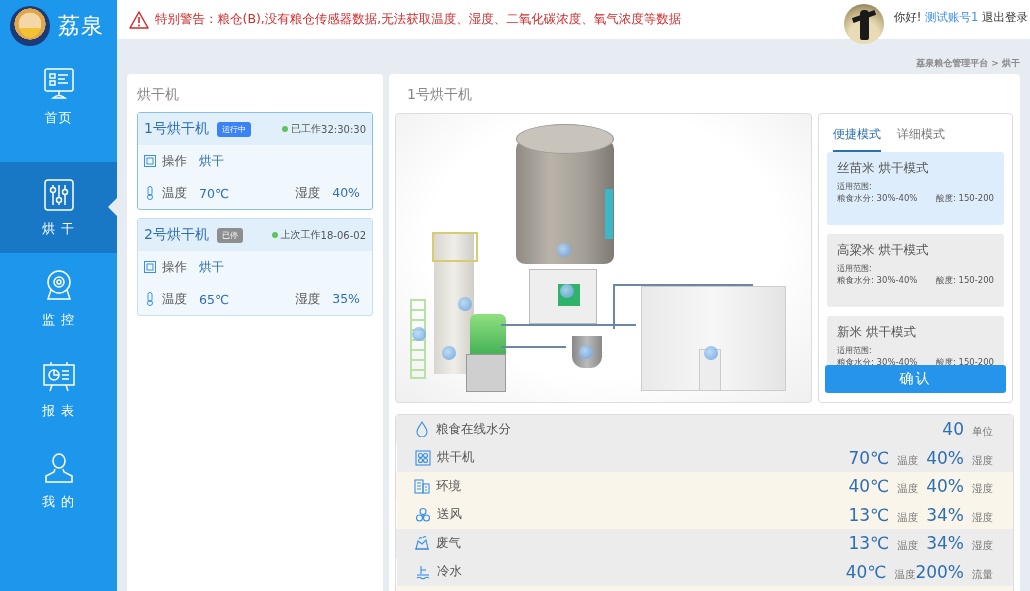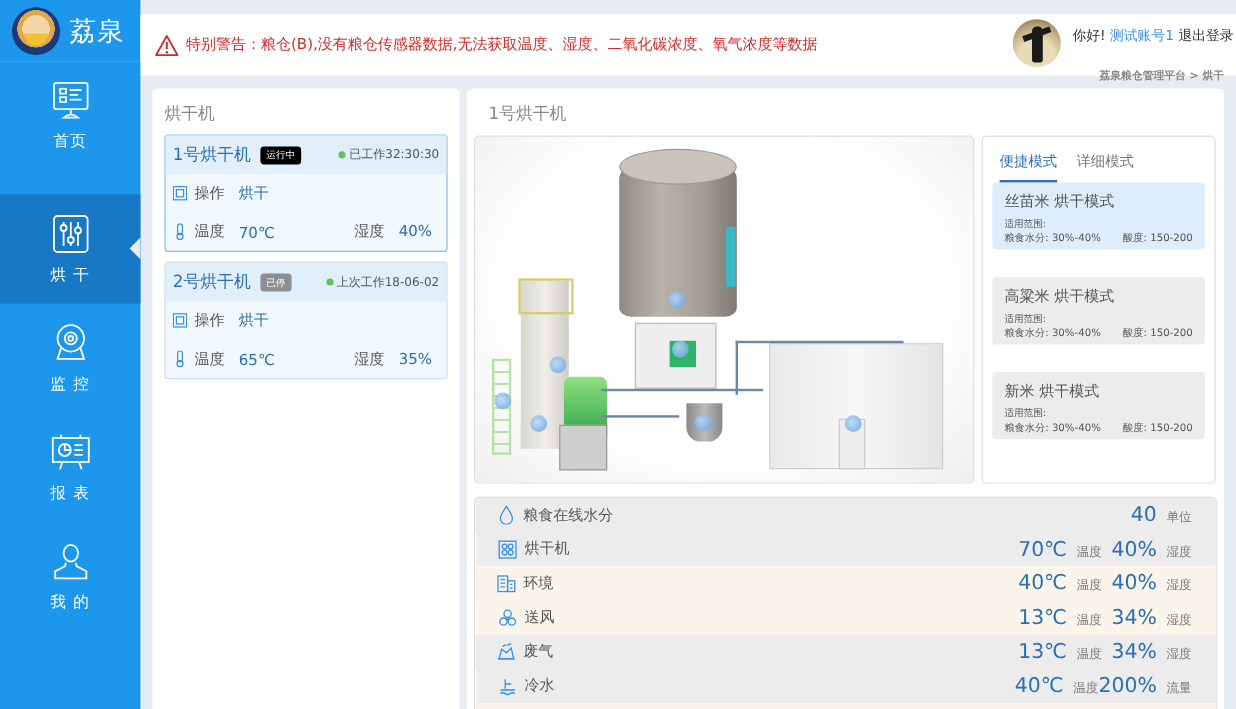--- a/index.html
+++ b/index.html
@@ -4,21 +4,21 @@
 <style>
   * { box-sizing: border-box; margin: 0; padding: 0; }
   html, body { width: 1030px; height: 591px; overflow: hidden; background: #e6ecf2; font-family: "DejaVu Sans", "Liberation Sans", sans-serif; }
   .app { position: relative; width: 1030px; height: 591px; }
 
   
   .logo-box { position: absolute; left: 0; top: 0; width: 117px; height: 51px; background: #1d97ec; display: flex; align-items: center; padding-left: 10px; }
   .logo-mascot { width: 40px; height: 40px; border-radius: 50%; background: radial-gradient(circle at 50% 45%, #f5d6a6 0 38%, #e0a64a 39% 52%, #1b3a7a 53% 100%); position: relative; }
   .logo-mascot::after { content: ""; position: absolute; left: 10px; top: 22px; width: 20px; height: 10px; background: #f2c233; border-radius: 0 0 10px 10px; }
   .logo-text { color: #fff; font-size: 22px; margin-left: 8px; letter-spacing: 1px; }
-  .topbar { position: absolute; left: 117px; top: 0; width: 913px; height: 51px; background: #fff; display: flex; align-items: center; margin-top: 12px; }
+  .topbar { position: absolute; left: 117px; top: 0; width: 913px; height: 39px; background: #fff; display: flex; align-items: center; }
   .warn-icon { margin-left: 12px; width: 20px; height: 18px; }
   .warn-text { color: #d12b2b; font-size: 12.5px; margin-left: 6px; }
   .user-area { position: absolute; right: 0; top: 4px; display: flex; align-items: flex-start; }
   .avatar { width: 40px; height: 40px; border-radius: 50%; background: radial-gradient(circle at 50% 80%, #e8dbb5 0 40%, #b9a67a 70%, #6d6040 100%); position: relative; overflow: hidden; margin-right: 10px; }
   .avatar .fig { position: absolute; left: 16px; top: 6px; width: 9px; height: 30px; background: #1a1a1a; border-radius: 4px 4px 2px 2px; }
   .avatar .fig::before { content:""; position:absolute; left:-8px; top:4px; width:24px; height:5px; background:#1a1a1a; transform: rotate(-20deg); }
   .greet { font-size: 11.5px; color: #333; margin-top: 6px; margin-right: 2px; }
   .greet .uname { color: #3a8ee6; }
 
   
@@ -33,21 +33,21 @@
   .breadcrumb { position: absolute; right: 10px; top: 57px; font-size: 9px; color: #888; font-weight: bold; }
 
   
   .left-panel { position: absolute; left: 127px; top: 74px; width: 256px; height: 520px; background: #fff; border-radius: 4px; }
   .panel-title { font-size: 14px; color: #888; padding: 12px 10px 8px; }
   .dryer-card { margin: 0 10px 8px; border: 1px solid #c5dff3; border-radius: 3px; background: #f0f7fd; }
   .dryer-card.selected { border-color: #8bbfe6; }
   .dc-head { height: 32px; background: #e1effb; display: flex; align-items: center; padding: 0 6px; position: relative; }
   .dc-name { font-size: 14px; color: #2e6fb0; }
   .dc-badge { font-size: 8px; color: #fff; border-radius: 3px; padding: 2px 5px; margin-left: 8px; }
-  .dc-badge.run { background: #000000; }
+  .dc-badge.run { background: #3b82f6; }
   .dc-badge.stop { background: #8e8e8e; }
   .dc-time { position: absolute; right: 6px; font-size: 10px; color: #555; display: flex; align-items: center; }
   .dc-time .dot { width: 6px; height: 6px; border-radius: 50%; background: #5fc25f; margin-right: 3px; }
   .dc-row { display: flex; align-items: center; padding: 0 6px; height: 32px; font-size: 12.5px; color: #555; position: relative; }
   .dc-row .ic { width: 12px; height: 14px; margin-right: 6px; }
   .dc-row .val { color: #2e6fb0; margin-left: 12px; }
   .dc-row .right { position: absolute; right: 12px; }
 
   
   .main-panel { position: absolute; left: 389px; top: 74px; width: 631px; height: 520px; background: #fff; border-radius: 4px; }
@@ -67,21 +67,21 @@
   .warehouse { position: absolute; left: 245px; top: 172px; width: 145px; height: 105px; background: linear-gradient(90deg, #e9e9e9, #f7f7f7 50%, #e4e4e4); border: 1px solid #ccc; }
   .warehouse-door { position: absolute; left: 303px; top: 235px; width: 22px; height: 42px; background: #ededed; border: 1px solid #ccc; }
   .pipe { position: absolute; background: #6b87a8; }
   .hotspot { position: absolute; width: 14px; height: 14px; border-radius: 50%; background: radial-gradient(circle at 40% 40%, #b9d8f7, #5c9de0); opacity: 0.85; }
 
   
   .mode-panel { position: absolute; left: 429px; top: 39px; width: 195px; height: 290px; border: 1px solid #ddd; border-radius: 4px; background: #fff; }
   .mode-tabs { display: flex; padding: 12px 0 0 14px; height: 38px; }
   .mode-tab { font-size: 12px; color: #777; margin-right: 16px; padding-bottom: 4px; cursor: pointer; }
   .mode-tab.active { color: #2e6fb0; border-bottom: 2px solid #2e6fb0; }
-  .mode-card { margin: 0 8px 23px; height: 56px; border-radius: 3px; background: #ececec; padding: 8px 10px; cursor: pointer; }
+  .mode-card { margin: 0 8px 9px; height: 73px; border-radius: 3px; background: #ececec; padding: 8px 10px; cursor: pointer; }
   .mode-card.active { background: #deedfb; }
   .mc-title { font-size: 12.5px; color: #555; margin-bottom: 3px; }
   .mc-sub { font-size: 8px; color: #555; line-height: 13px; }
   .mc-row { font-size: 8.5px; color: #555; display: flex; justify-content: space-between; }
   .confirm-btn { position: absolute; left: 6px; top: 251px; width: 181px; height: 28px; background: #2594ea; border-radius: 3px; color: #fff; font-size: 14px; display: flex; align-items: center; justify-content: center; cursor: pointer; border: none; letter-spacing: 2px; }
 
   
   .stats { position: absolute; left: 6px; top: 340px; width: 619px; height: 180px; border: 1px solid #ddd; border-radius: 4px 4px 0 0; overflow: hidden; }
   .stat-row { display: flex; height: 57px; flex-direction: column; }
   .stat-row.odd { background: #ececec; }
@@ -307,20 +307,21 @@
         </div>
       </div>
       <div class="mode-card">
         <div class="mc-title">新米  烘干模式</div>
         <div class="mc-sub">适用范围:</div>
         <div class="mc-row">
           <span>粮食水分: 30%-40%</span>
           <span>酸度: 150-200</span>
         </div>
       </div>
+      <button class="confirm-btn">确认</button>
     </div>
 
     <div class="stats">
       <div class="stat-row odd">
         <div class="stat-cell">
           <svg class="st-icon" viewBox="0 0 16 16" fill="none" stroke="#3a8ee6" stroke-width="1.1">
               <path d="M8 1 C5 6 3 8 3 11 A5 5 0 0 0 13 11 C13 8 11 6 8 1 Z"></path>
             </svg>
           <span class="st-label">粮食在线水分</span>
           <span class="st-vals">

